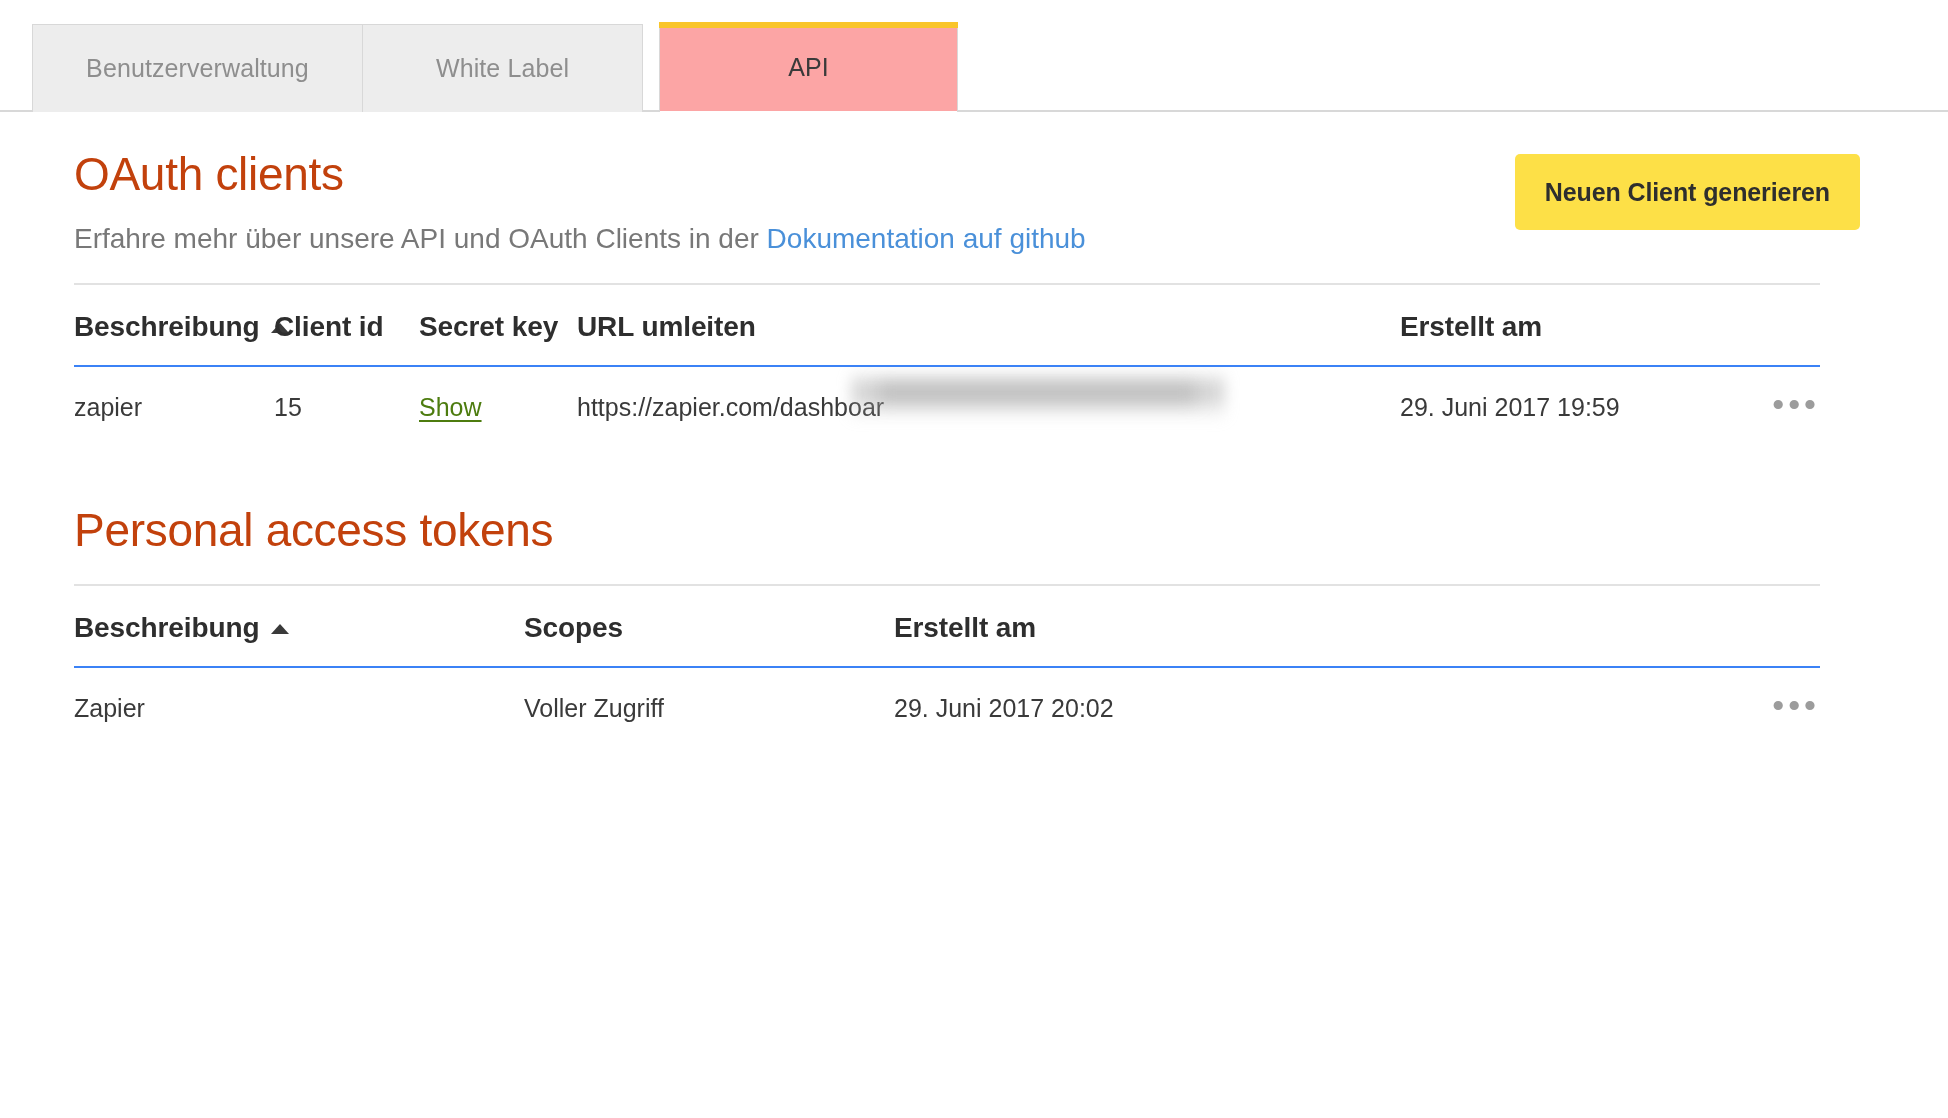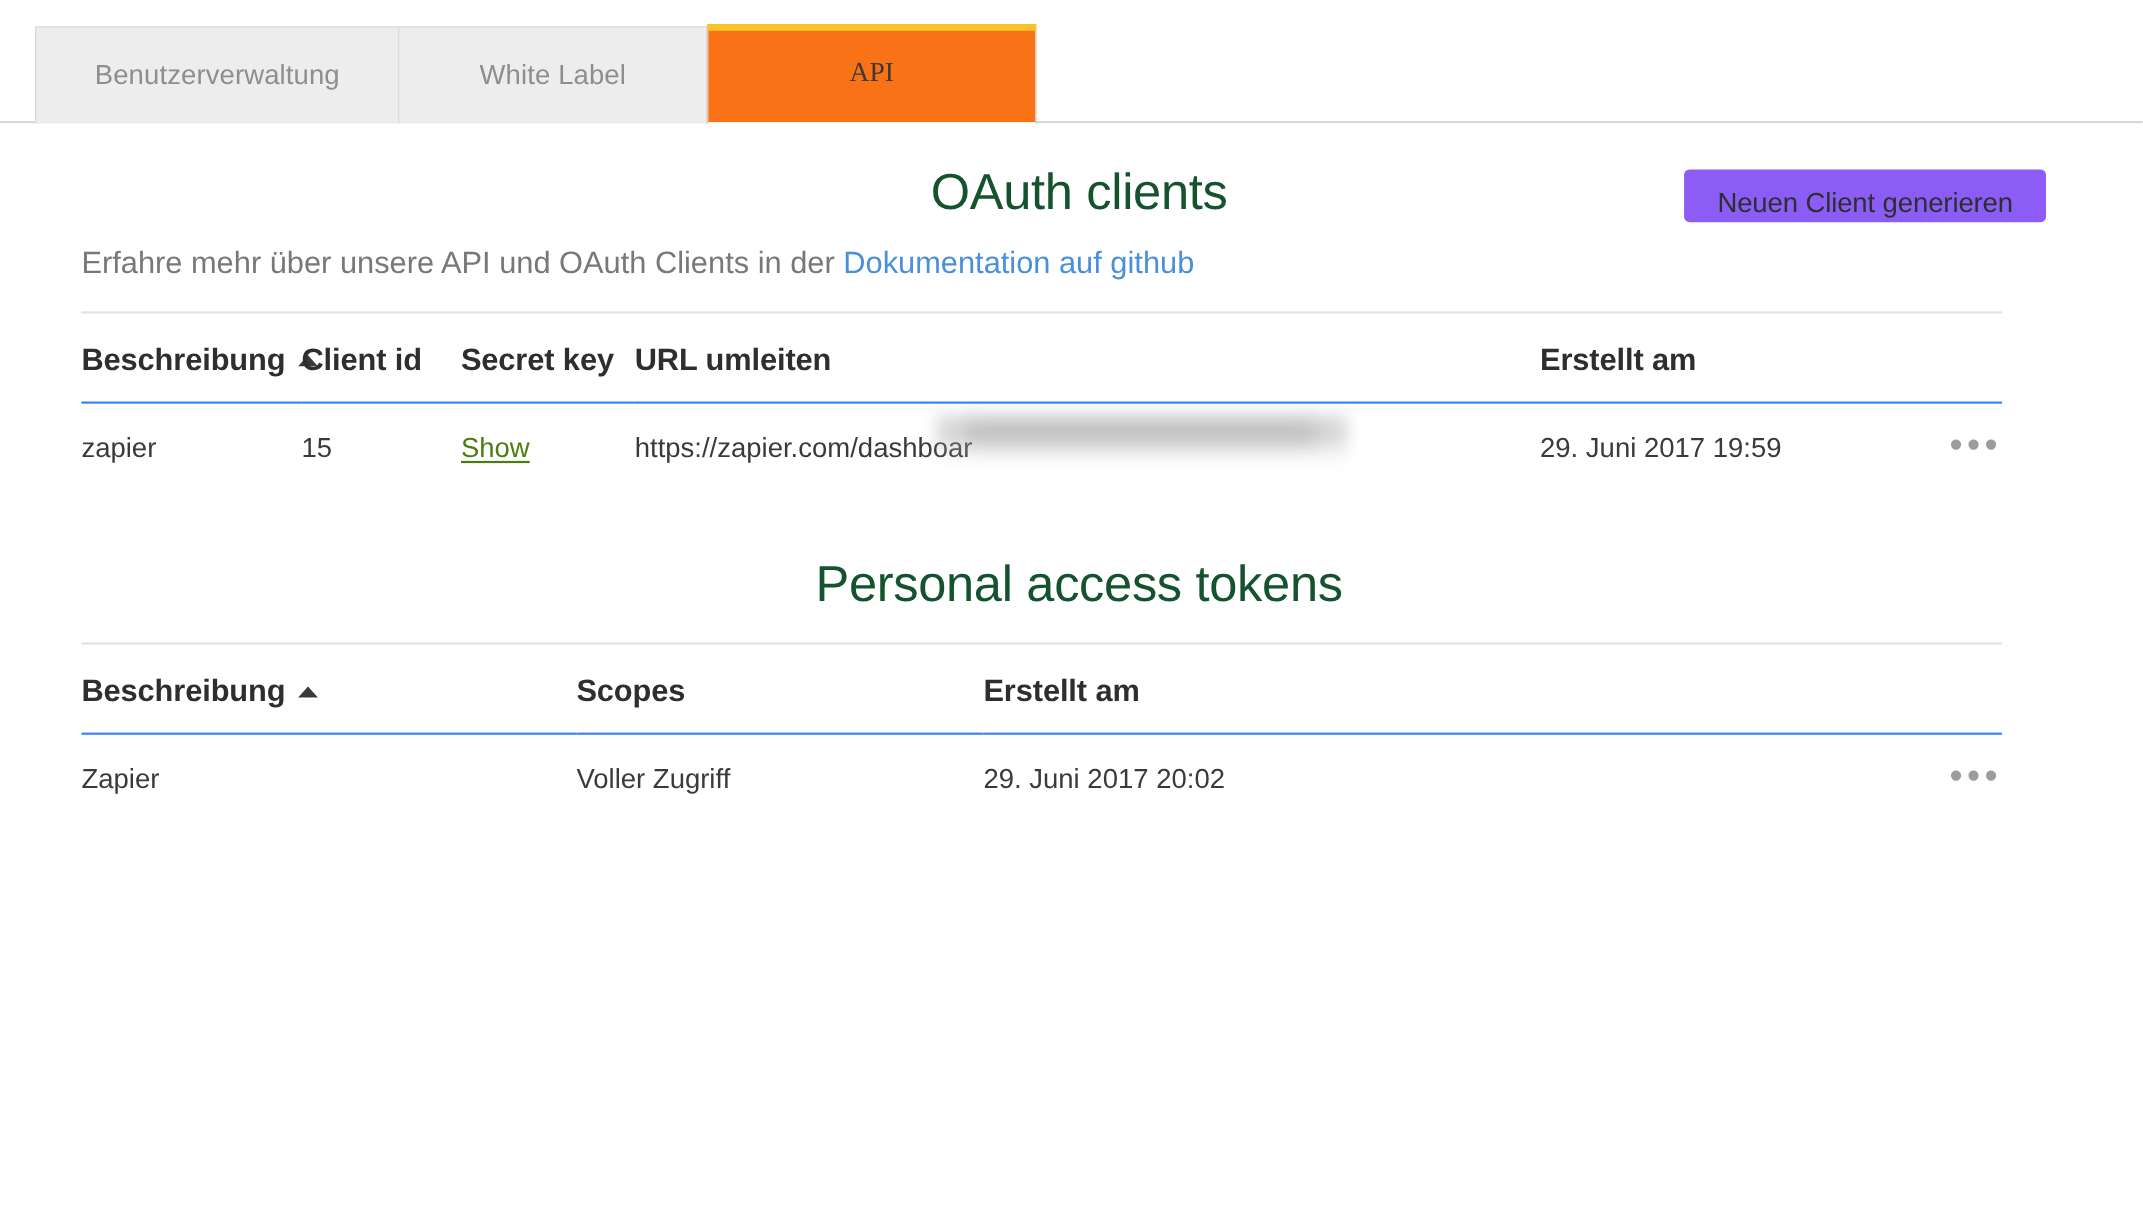--- a/index.html
+++ b/index.html
@@ -54,28 +54,27 @@
   }
   .tab.inactive {
     background: #ededed;
     color: #8e8e8e;
     border-right: none;
   }
   .tab.inactive.last {
     border-right: 1px solid #d8d8d8;
   }
   .tab.active {
-    background: #f97316;
+    background: #fca5a5;
     color: #3a3a3a;
     border-top: none;
-    margin-left: 0;
+    margin-left: 16px;
     height: 90px;
     margin-top: -2px;
     z-index: 3;
-    font-family: Liberation Serif, serif;
   }
   .tab.active::before {
     content: "";
     position: absolute;
     left: -1px;
     right: -1px;
     top: 0;
     height: 6px;
     background: #f9c52b;
   }
@@ -99,24 +98,23 @@
   }
 
   .section { position: relative; }
   .section-oauth { margin-top: 37px; }
   .section-pat   { margin-top: 57px; }
 
   h2.section-title {
     margin: 0;
     font-size: 46px;
     font-weight: 400;
-    color: #14532d;
+    color: #c2410c;
     letter-spacing: -0.3px;
     line-height: 1.1;
-    text-align: center;
   }
 
   .section-head {
     display: flex;
     align-items: flex-start;
     justify-content: space-between;
   }
   .section-sub {
     font-size: 28px;
     color: #787878;
@@ -125,29 +123,29 @@
     letter-spacing: 0px;
   }
   .section-sub a,
   .doclink {
     color: #4a90d9;
     text-decoration: none;
   }
 
   .btn-generate {
     flex: 0 0 auto;
-    background: #8b5cf6;
+    background: #fde047;
     color: #2e2e2e;
     border: none;
     border-radius: 5px;
     font-family: inherit;
     font-size: 25px;
-    font-weight: normal;
+    font-weight: bold;
     padding: 0 30px;
-    height: 48px;
+    height: 76px;
     line-height: 62px;
     cursor: pointer;
     white-space: nowrap;
     letter-spacing: -0.1px;
   }
   .btn-wrap-oauth { margin-top: -46px; margin-right: 28px; }
   .btn-wrap-pat   { margin-top: -46px; margin-right: 28px; }
 
   .divider {
     height: 2px;

